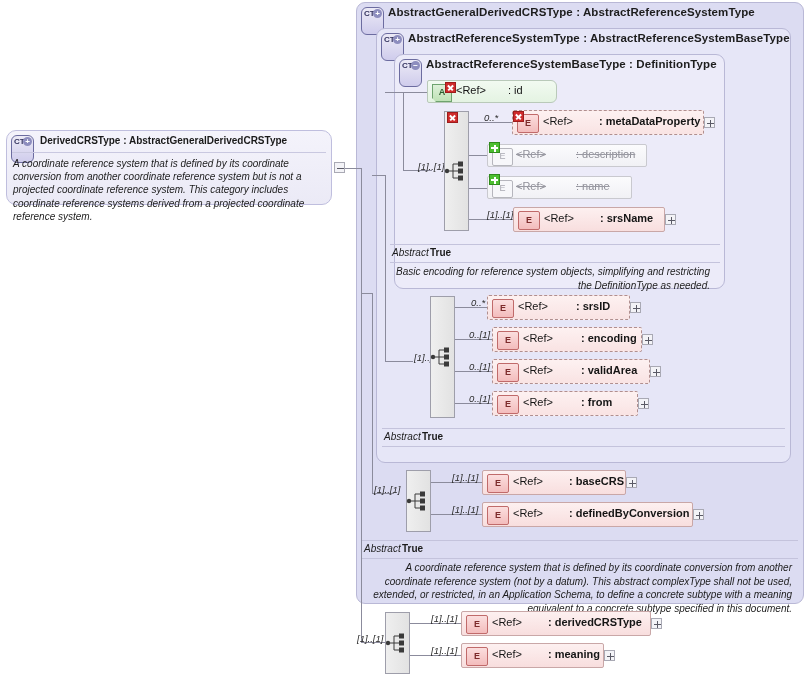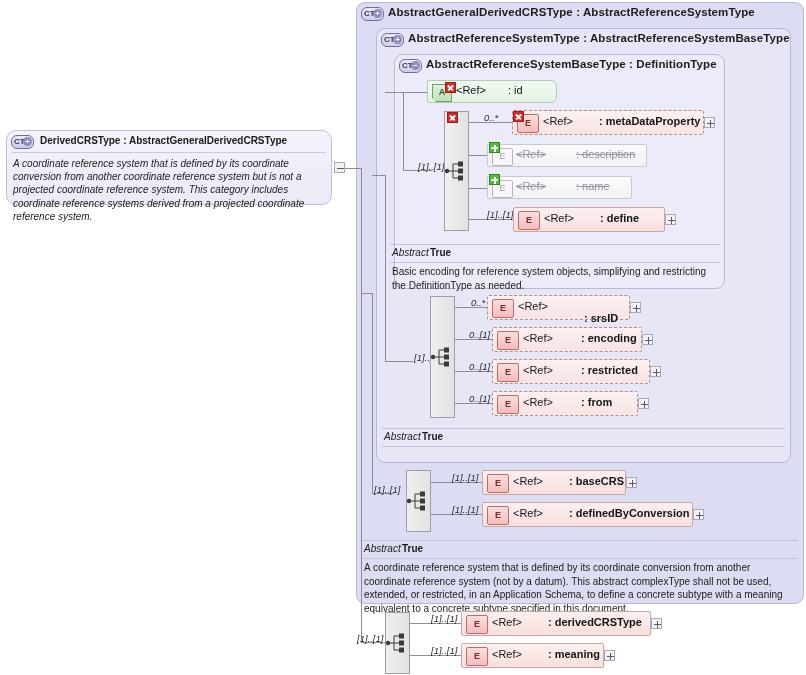--- a/index.html
+++ b/index.html
@@ -6,21 +6,21 @@
   body{width:806px;height:675px;position:relative;overflow:hidden;
        font-family:"Liberation Sans","DejaVu Sans",sans-serif;
        -webkit-font-smoothing:antialiased;}
   .abs{position:absolute;box-sizing:border-box;}
 
   
   .ctpanel{border:1px solid #b9b8d6;border-radius:9px;background:#dcdcf2;}
   .ctpanel.lvl3{background:#e6e6f7;}
   .ctpanel.lvl4{background:#ecebf9;}
   .ct-title{position:absolute;top:4px;left:32px;font-size:11.5px;font-weight:bold;color:#1d1d1d;white-space:nowrap;letter-spacing:.1px;}
-  .ct-badge{position:absolute;top:5px;left:5px;width:23px;height:14px;border:1px solid #6c6ca0;
+  .ct-badge{position:absolute;top:5px;left:5px;width:23px;height:28px;border:1px solid #6c6ca0;
             border-radius:6px;background:linear-gradient(#eceaf6,#cfccec);
             font-size:8px;font-weight:bold;color:#33335e;line-height:11px;text-align:left;padding-left:2px;}
   .ct-badge i{font-style:normal;position:absolute;right:1px;top:0px;
               display:inline-block;width:9px;height:9px;margin-top:1px;border-radius:50%;
               background:#8d8dbe;color:#fff;font-size:8px;line-height:9px;text-align:center;}
 
   
   .card{border:1px solid #bfbede;border-radius:10px;
         background:linear-gradient(#f4f3fb,#ebeaf6);}
   .card-title{position:absolute;top:5px;left:34px;font-size:10px;font-weight:bold;color:#1a1a1a;white-space:nowrap;}
@@ -84,21 +84,21 @@
   
   .ln{position:absolute;background:#8b8b9c;}
   .lnh{height:1px;}
   .lnv{width:1px;}
 
   
   .foot{position:absolute;}
   .foot .hr{position:absolute;left:0;right:0;height:1px;background:#c4c3dc;}
   .foot .ab{position:absolute;font-size:10px;font-style:italic;color:#1c1c1c;}
   .foot .abv{position:absolute;font-size:10px;font-weight:bold;color:#1c1c1c;}
-  .foot .doc{position:absolute;font-size:10px;color:#1c1c1c;line-height:13.5px;}
+  .foot .doc{position:absolute;font-size:10px;font-style:italic;color:#1c1c1c;line-height:13.5px;text-align:right;}
 </style>
 </head>
 <body>
 
 <div class="abs ctpanel" style="left:356px;top:2px;width:448px;height:602px;">
 </div>
 <div class="abs ct-badge" style="left:361px;top:7px;">CT<i>+</i></div>
 <div class="abs ct-title" style="left:388px;top:6px;">AbstractGeneralDerivedCRSType : AbstractReferenceSystemType</div>
 
 <div class="abs ctpanel lvl3" style="left:376px;top:28px;width:415px;height:435px;">
@@ -182,21 +182,21 @@
   <span class="rtxt">&lt;Ref&gt;</span>
   <span class="rname" style="left:88px;">: name</span>
 </div>
 <div class="abs pbadge" style="left:489px;top:174px;"></div>
 
 <div class="abs ln lnh" style="left:469px;top:219px;width:45px;"></div>
 <div class="abs card-lab" style="left:487px;top:209px;">[1]..[1]</div>
 <div class="abs row" style="left:513px;top:207px;width:152px;">
   <span class="ebox">E</span>
   <span class="rtxt">&lt;Ref&gt;</span>
-  <span class="rname" style="left:86px;">: define</span>
+  <span class="rname" style="left:86px;">: srsName</span>
 </div>
 <div class="abs plusbox" style="left:665px;top:214px;"></div>
 
 <div class="abs foot" style="left:390px;top:244px;width:330px;height:38px;">
   <div class="hr" style="top:0px;"></div>
   <div class="ab" style="left:2px;top:3px;">Abstract</div>
   <div class="abv" style="left:40px;top:3px;">True</div>
   <div class="hr" style="top:18px;"></div>
   <div class="doc" style="left:2px;top:21px;width:318px;">Basic encoding for reference system objects, simplifying and restricting the DefinitionType as needed.</div>
 </div>
@@ -213,39 +213,39 @@
   <rect x="14" y="1.5" width="5" height="5" fill="#3a3a3a"></rect>
   <rect x="14" y="8.5" width="5" height="5" fill="#3a3a3a"></rect>
   <rect x="14" y="15.5" width="5" height="5" fill="#3a3a3a"></rect>
 </svg>
 
 <div class="abs ln lnh" style="left:455px;top:307px;width:42px;"></div>
 <div class="abs card-lab" style="left:471px;top:297px;">0..*</div>
 <div class="abs row dashed" style="left:487px;top:295px;width:143px;">
   <span class="ebox">E</span>
   <span class="rtxt">&lt;Ref&gt;</span>
-  <span class="rname" style="left:96px;margin-top:12px;">: srsID</span>
+  <span class="rname" style="left:88px;">: srsID</span>
 </div>
 <div class="abs plusbox" style="left:630px;top:302px;"></div>
 
 <div class="abs ln lnh" style="left:455px;top:339px;width:42px;"></div>
 <div class="abs card-lab" style="left:469px;top:329px;">0..[1]</div>
 <div class="abs row dashed" style="left:492px;top:327px;width:150px;">
   <span class="ebox">E</span>
   <span class="rtxt">&lt;Ref&gt;</span>
   <span class="rname" style="left:88px;">: encoding</span>
 </div>
 <div class="abs plusbox" style="left:642px;top:334px;"></div>
 
 <div class="abs ln lnh" style="left:455px;top:371px;width:42px;"></div>
 <div class="abs card-lab" style="left:469px;top:361px;">0..[1]</div>
 <div class="abs row dashed" style="left:492px;top:359px;width:158px;">
   <span class="ebox">E</span>
   <span class="rtxt">&lt;Ref&gt;</span>
-  <span class="rname" style="left:88px;">: restricted</span>
+  <span class="rname" style="left:88px;">: validArea</span>
 </div>
 <div class="abs plusbox" style="left:650px;top:366px;"></div>
 
 <div class="abs ln lnh" style="left:455px;top:403px;width:42px;"></div>
 <div class="abs card-lab" style="left:469px;top:393px;">0..[1]</div>
 <div class="abs row dashed" style="left:492px;top:391px;width:146px;">
   <span class="ebox">E</span>
   <span class="rtxt">&lt;Ref&gt;</span>
   <span class="rname" style="left:88px;">: from</span>
 </div>

